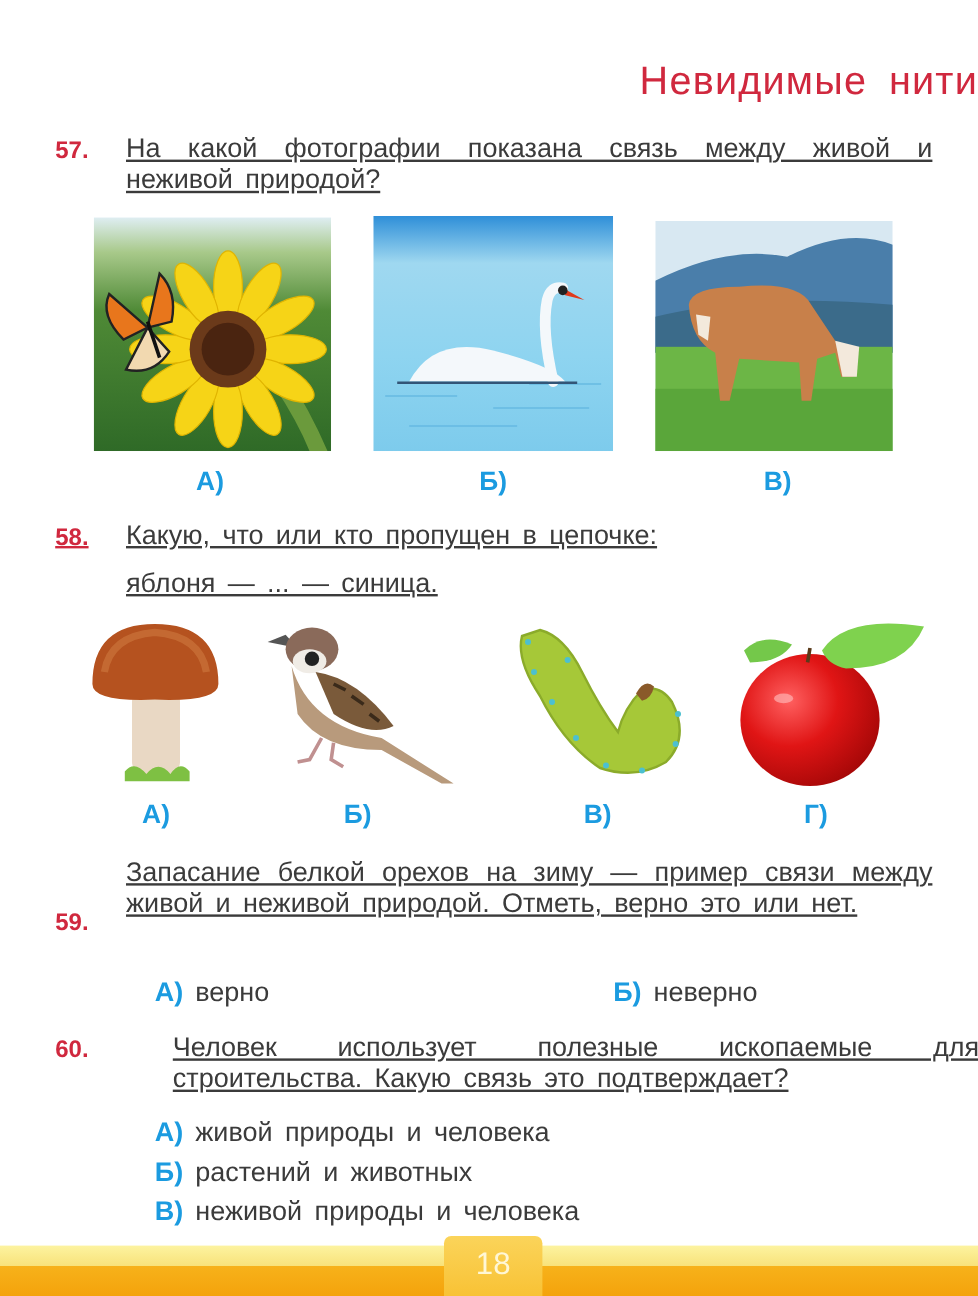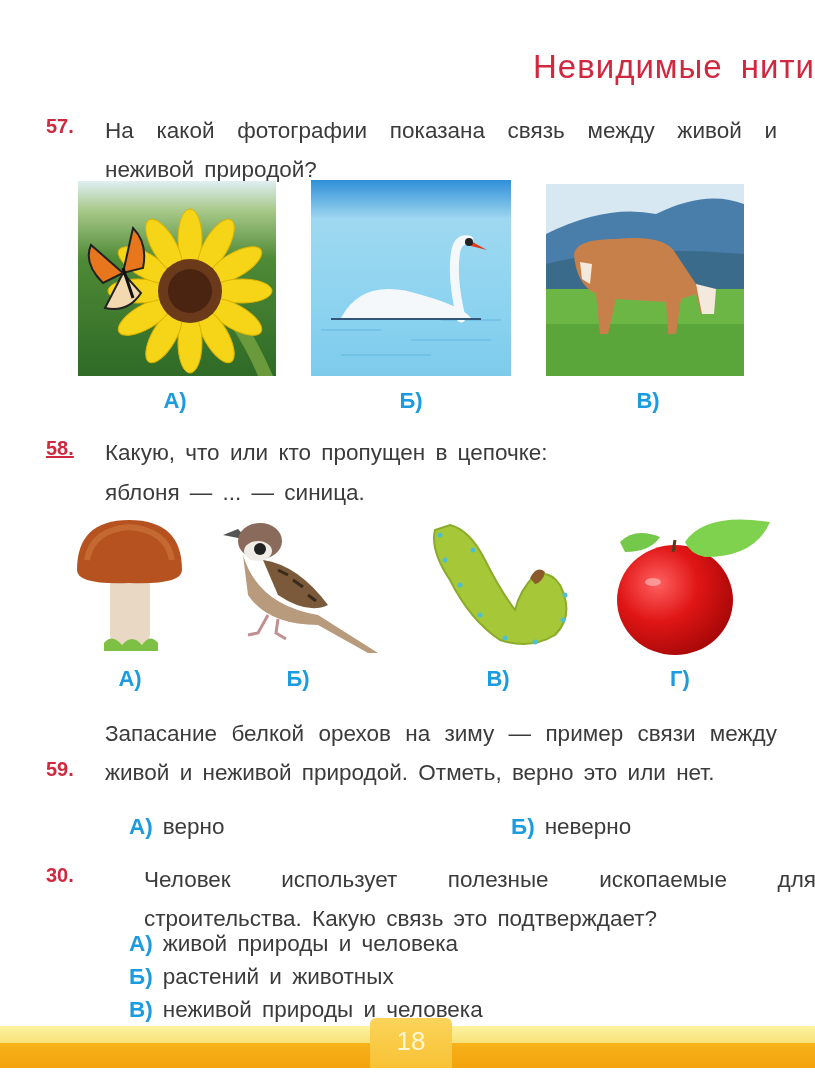--- a/index.html
+++ b/index.html
@@ -1,25 +1,25 @@
 <!DOCTYPE html>
 <html><head>
 <meta charset="utf-8">
 <style>
   * { margin: 0; padding: 0; box-sizing: border-box; }
   html, body { width: 815px; height: 1080px; background: #ffffff; overflow: hidden; }
   body { position: relative; font-family: "Liberation Sans", "DejaVu Sans", sans-serif; color: #3a3a3a; }
   .title { position: absolute; top: 48px; left: 0; width: 815px; text-align: right; font-size: 33px; color: #d0283e; letter-spacing: 1px; word-spacing: 8px; }
   .qnum { position: absolute; font-weight: bold; color: #d0283e; font-size: 20px; font-family: "Liberation Sans", sans-serif; }
-  .qtext { position: absolute; left: 105px; width: 672px; font-size: 22.5px; line-height: 39px; text-align: justify; text-align-last: left; word-spacing: 4px; color: #3b3b3b; }
+  .qtext { position: absolute; left: 105px; width: 672px; font-size: 22.5px; line-height: 26px; text-align: justify; text-align-last: left; word-spacing: 4px; color: #3b3b3b; text-decoration: underline; }
   .photo { position: absolute; overflow: hidden; }
   .label { position: absolute; font-weight: bold; color: #1b9be0; font-size: 22px; text-align: center; }
   .opt { position: absolute; font-size: 22.5px; color: #3b3b3b; word-spacing: 4px; margin-left: 24px; }
   .opt .l { color: #1b9be0; font-weight: bold; margin-right: 10px; }
-  .footer-band { position: absolute; left: 0; bottom: 12px; width: 815px; height: 62px; }
+  .footer-band { position: absolute; left: 0; bottom: 0; width: 815px; height: 62px; }
   .band-top { position: absolute; left: 0; top: 20px; width: 815px; height: 17px; background: linear-gradient(#fdf3a0, #f8e27a); }
   .band-bot { position: absolute; left: 0; top: 37px; width: 815px; height: 25px; background: linear-gradient(#f7b21a, #f4a30c); }
   .pagebox { position: absolute; left: 370px; top: 12px; width: 82px; height: 50px; background: linear-gradient(#fbd45a, #f8c235); border-radius: 6px 6px 0 0; }
   .pagenum { position: absolute; left: 0; top: 8px; width: 82px; text-align: center; color: #fff7d6; font-size: 26px; }
 </style>
 </head>
 <body>
 
 <div class="title">Невидимые нити</div>
 
@@ -173,21 +173,21 @@
 
 <div class="qnum" style="top:758px;left:46px;">59.</div>
 <div class="qtext" style="top:714px;">Запасание белкой орехов на зиму — пример связи между живой и неживой природой. Отметь, верно это или нет.</div>
 <div class="opt" style="left:105px;top:814px;">
   <span class="l">А)</span><span>верно</span>
 </div>
 <div class="opt" style="left:487px;top:814px;">
   <span class="l">Б)</span><span>неверно</span>
 </div>
 
-<div class="qnum" style="top:864px;left:46px;">30.</div>
+<div class="qnum" style="top:864px;left:46px;">60.</div>
 <div class="qtext" style="top:860px;margin-left:39px;">Человек использует полезные ископаемые для строительства. Какую связь это подтверждает?</div>
 <div class="opt" style="left:105px;top:931px;">
   <span class="l">А)</span><span>живой природы и человека</span>
 </div>
 <div class="opt" style="left:105px;top:964px;">
   <span class="l">Б)</span><span>растений и животных</span>
 </div>
 <div class="opt" style="left:105px;top:997px;">
   <span class="l">В)</span><span>неживой природы и человека</span>
 </div>

